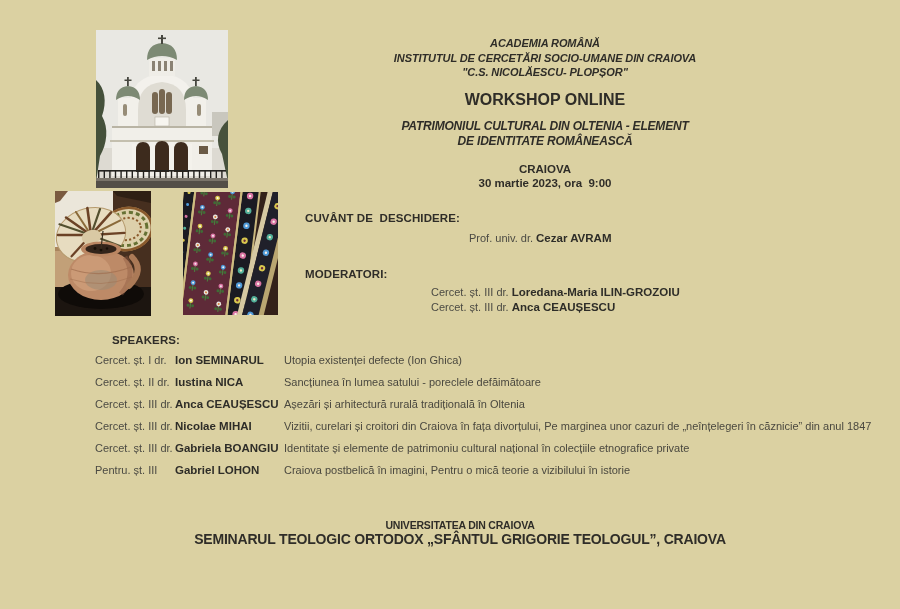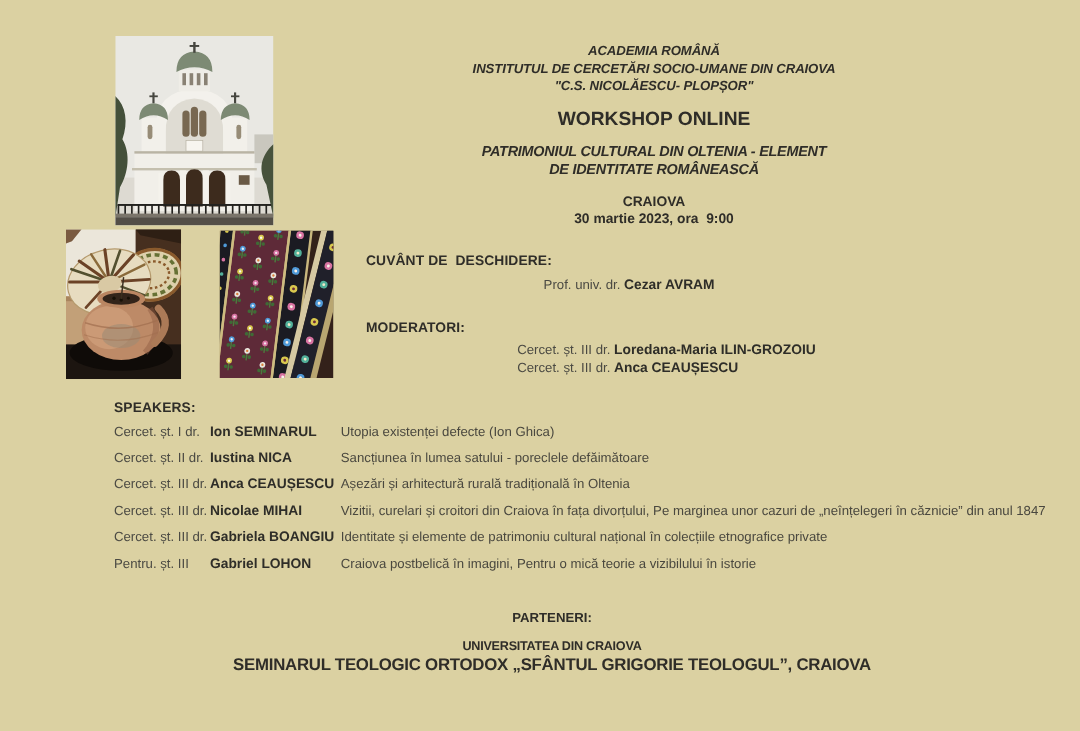--- a/index.html
+++ b/index.html
@@ -20,24 +20,24 @@
   .hline{font-size:11px;font-weight:bold;line-height:14.5px;letter-spacing:-0.1px;color:#2f2d28;font-style:italic;}
   .workshop{margin-top:13px;font-size:16px;font-weight:bold;line-height:14.5px;}
   .etitle{font-size:12px;font-weight:bold;font-style:italic;line-height:15px;letter-spacing:-0.2px;}
   .etitle.first{margin-top:12px;}
   .eloc{margin-top:13px;font-size:11.5px;font-weight:bold;line-height:14px;}
   .edate{font-size:11.5px;font-weight:bold;line-height:14px;}
 
   .sec-label{position:absolute;font-size:11.5px;font-weight:bold;color:#2f2d28;letter-spacing:0.1px;}
   .opening-label{left:305px;top:212px;}
   .moderators-label{left:305px;top:268px;}
-  .speakers-label{left:95px;top:334px;}
+  .speakers-label{left:112px;top:334px;}
 
   .person-block{position:absolute;font-size:11px;color:#4b4a43;}
-  .opening-person{left:425px;top:231px;line-height:14px;padding-left:28px;}
+  .opening-person{left:441px;top:231px;line-height:14px;padding-left:28px;}
   .moderators-list{left:431px;top:285px;line-height:15.2px;}
   .pname{font-size:11.5px;font-weight:bold;color:#2e2d28;}
 
   .speaker-list{position:absolute;left:95px;top:354px;width:800px;}
   .srow{display:flex;align-items:baseline;height:22px;font-size:11px;color:#4b4a43;}
   .s-pfx{flex:0 0 80px;white-space:nowrap;}
   .s-name{flex:0 0 109px;font-size:11.5px;font-weight:bold;color:#2e2d28;white-space:nowrap;}
   .s-talk{flex:1 1 auto;white-space:nowrap;color:#4a483f;}
 
   .partners{position:absolute;left:20px;top:508px;width:880px;text-align:center;}
@@ -333,18 +333,17 @@
       <span class="s-talk" data-bind="speakers.items.4.talk">Identitate și elemente de patrimoniu cultural național în colecțiile etnografice private</span>
     </div>
     <div class="srow">
       <span class="s-pfx" data-bind="speakers.items.5.prefix">Pentru. șt. III</span>
       <span class="s-name" data-bind="speakers.items.5.name">Gabriel LOHON</span>
       <span class="s-talk" data-bind="speakers.items.5.talk">Craiova postbelică în imagini, Pentru o mică teorie a vizibilului în istorie</span>
     </div>
   </div>
 
   <footer class="partners">
-    <div class="p-label" data-bind="partners.label">PARTENERI:</div>
     <div class="p-line1" data-bind="partners.line1">UNIVERSITATEA DIN CRAIOVA</div>
     <div class="p-line2" data-bind="partners.line2">SEMINARUL TEOLOGIC ORTODOX „SFÂNTUL GRIGORIE TEOLOGUL”, CRAIOVA</div>
   </footer>
 
 </div>
 
 </body></html>

